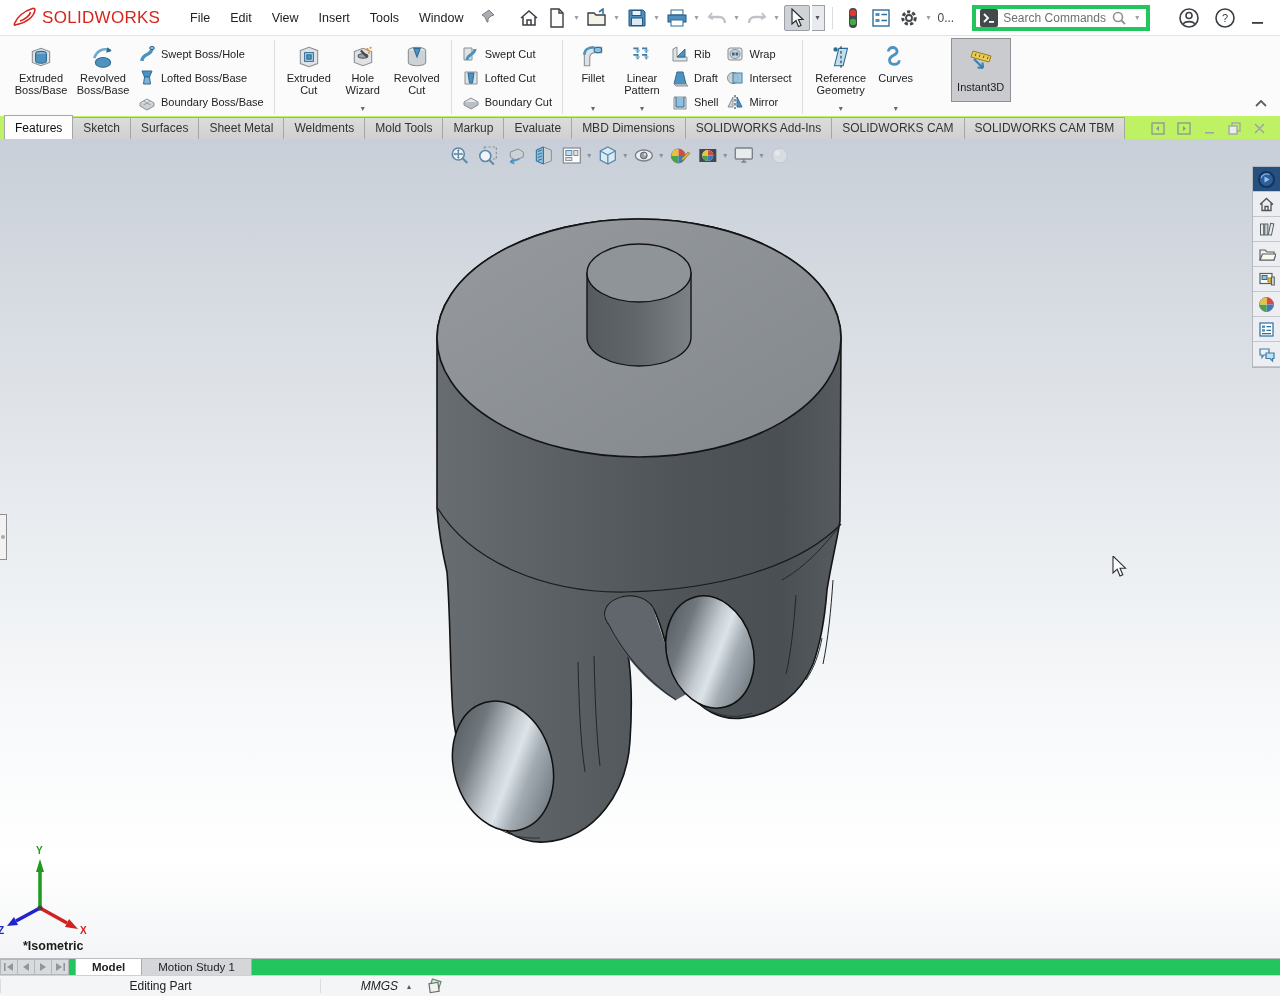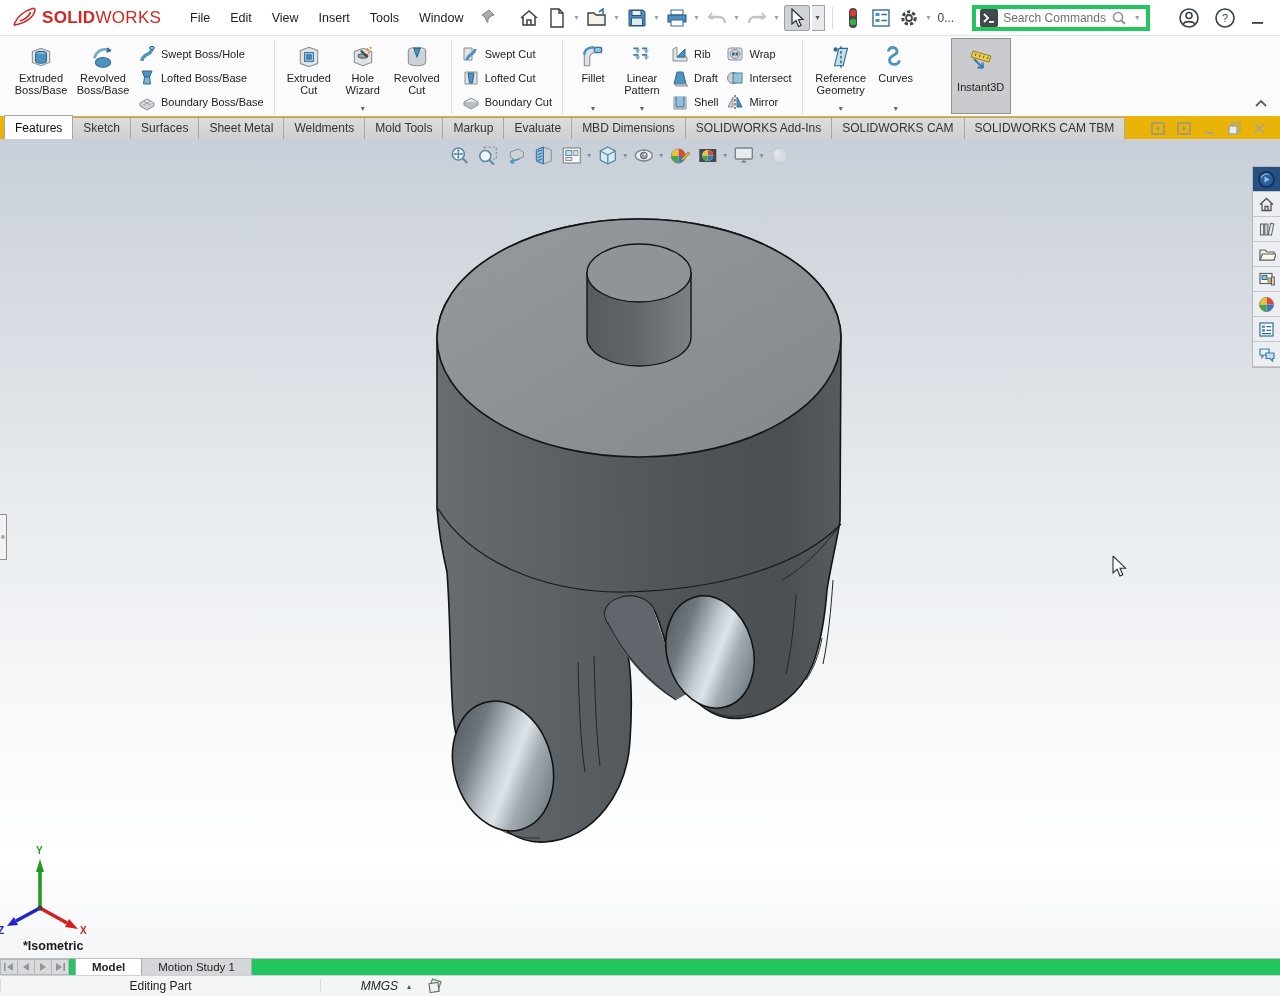--- a/index.html
+++ b/index.html
@@ -4,21 +4,21 @@
 <style>
   * { margin:0; padding:0; box-sizing:border-box; }
   html,body { width:1280px; height:996px; overflow:hidden; background:#fff;
     font-family:"Liberation Sans", sans-serif; -webkit-font-smoothing:antialiased; }
 
   
   .titlebar { height:36px; background:#ffffff; display:flex; align-items:center;
     border-bottom:1px solid #e3e3e3; padding:0 8px; position:relative; }
   .brand { display:flex; align-items:center; gap:4px; margin-left:4px; width:150px; }
   .brand .brand-text { font-size:17px; letter-spacing:.3px; color:#d6251d; white-space:nowrap; }
-  .brand .brand-text b { font-weight:bold; }
+  .brand .brand-text b { font-weight:normal; }
   .menubar { display:flex; margin-left:18px; }
   .menu-item { font-size:12.5px; color:#222; padding:6px 10px; cursor:default; }
   .pin-ic { margin:0 6px; }
   .qat { display:flex; align-items:center; gap:2px; margin-left:14px; }
   .qbtn { width:26px; height:26px; display:flex; align-items:center; justify-content:center; border-radius:2px; }
   .qcaret { font-size:8px; color:#9aa0a6; width:10px; text-align:center; }
   .qbtn.pressed { background:#cfd3d8; border:1px solid #9aa0a6; }
   .caretbox { width:13px; height:26px; border:1px solid #9aa0a6; border-left:none; display:flex; align-items:center; justify-content:center; font-size:8px; color:#555; background:#e8eaee;}
   .qat-sep { width:1px; height:22px; background:#dcdcdc; margin:0 5px; }
   .overflow-label { font-size:12px; color:#444; margin:0 6px 0 2px; }
@@ -33,27 +33,27 @@
   .ribbon { height:80px; background:#fbfbfb; display:flex; align-items:stretch; padding:2px 4px 0 6px; position:relative; }
   .rgroup { display:flex; align-items:flex-start; padding:1px 4px; }
   .rdiv { width:1px; background:#dedede; margin:2px 2px; }
   .bigbtn { display:flex; flex-direction:column; align-items:center; width:62px; padding-top:3px; height:74px; border-radius:2px; }
   .bigbtn .ric { height:30px; display:flex; align-items:center; justify-content:center; }
   .bigbtn .lbl { font-size:11px; line-height:12px; color:#222; text-align:center; white-space:normal; }
   .bigbtn .bcaret { font-size:8px; color:#666; height:9px; line-height:9px; margin-top:auto; }
   .stack { display:flex; flex-direction:column; justify-content:flex-start; padding-top:5px; gap:4px; }
   .stackbtn { display:flex; align-items:center; gap:5px; font-size:11px; color:#222; padding:1px 4px; border-radius:2px; white-space:nowrap; }
   .stackbtn .sic { width:18px; height:18px; display:flex; align-items:center; justify-content:center; }
-  .instant3d { width:60px; height:76px; background:#c9cbce; border:1px solid #8d9094;
+  .instant3d { width:60px; height:64px; background:#c9cbce; border:1px solid #8d9094;
     display:flex; flex-direction:column; align-items:center; padding-top:8px; gap:4px; margin-left:28px; }
   .instant3d .lbl { font-size:11px; color:#1d1d1d; }
   .ribbon-collapse { position:absolute; right:12px; bottom:4px; }
 
   
-  .cmdtabs { height:24px; background:#eab308; display:flex; align-items:flex-end; padding-left:4px; border-bottom:1px solid #cfcfcf; position:relative; }
+  .cmdtabs { height:24px; background:#bef264; display:flex; align-items:flex-end; padding-left:4px; border-bottom:1px solid #cfcfcf; position:relative; }
   .ctab { font-size:12px; color:#333; background:linear-gradient(#dcdcdc,#d0d0d0);
     border:1px solid #a6a6a6; border-bottom:none; padding:3px 10px 4px; margin-right:-1px; height:22px; white-space:nowrap; }
   .ctab.active { background:#fdfdfd; color:#111; height:24px; padding-top:5px; border-top:1px solid #a6a6a6; }
   .doc-controls { margin-left:auto; display:flex; align-items:center; gap:12px; padding:0 14px 4px 0; }
 
   
   .viewport { position:relative; height:818px;
     background:linear-gradient(180deg,#c9cfd8 0%, #d8dde3 22%, #e8ebef 45%, #f7f9fa 70%, #ffffff 88%, #f4f5f7 100%); }
   .viewport svg.scene { position:absolute; inset:0; }
   .headsup { position:absolute; top:3px; left:50%; transform:translateX(-56%);

